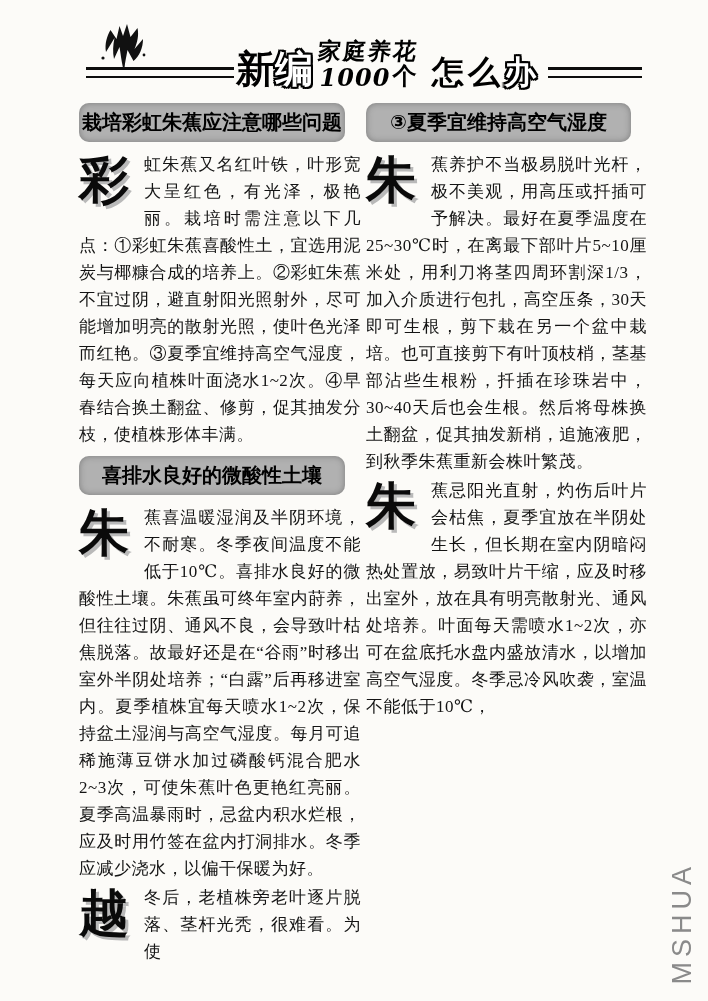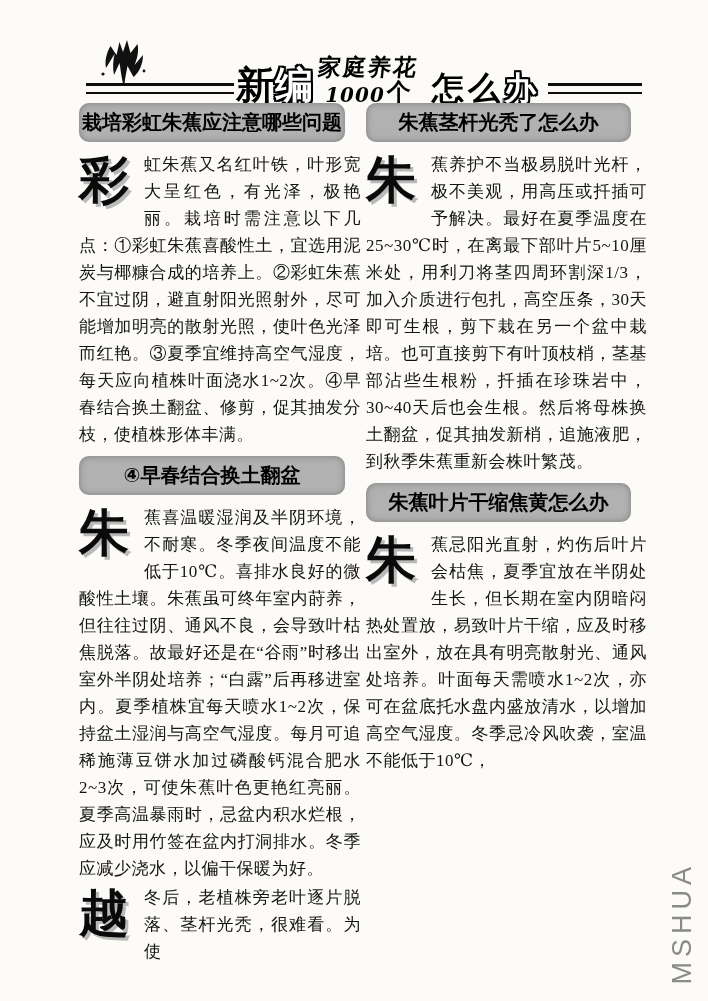--- a/index.html
+++ b/index.html
@@ -2,33 +2,33 @@
 <html><head>
 <meta charset="utf-8">
 <style>
   html,body{margin:0;padding:0;background:#ffffff;}
   .page{
     position:relative;width:708px;height:1001px;margin:0 auto;
     background:#fcfbf8;overflow:hidden;
     font-family:"Liberation Serif","DejaVu Serif",serif;color:#141414;
   }
   
-  .header{position:absolute;left:86px;top:40px;width:556px;height:64px;display:flex;align-items:flex-end;}
+  .header{position:absolute;left:86px;top:24px;width:556px;height:64px;display:flex;align-items:flex-end;}
   .logo{position:absolute;left:6px;top:-2px;width:62px;height:46px;}
   .rule{height:6px;border-top:3px solid #0d0d0d;border-bottom:2px solid #0d0d0d;margin-bottom:10px;}
   .rule-left{width:148px;}
   .rule-right{flex:1;min-width:18px;}
   .title{display:flex;align-items:flex-end;white-space:nowrap;padding:0 2px;}
   .t{font-family:"Liberation Sans","DejaVu Sans",sans-serif;font-weight:900;color:#000;line-height:1;}
   .prefix{font-size:38px;letter-spacing:1px;}
   .outlined{color:#fff;text-shadow:-2px -2px 0 #000,2px -2px 0 #000,-2px 2px 0 #000,2px 2px 0 #000,0 -2px 0 #000,0 2px 0 #000,-2px 0 0 #000,2px 0 0 #000;}
   .stack{display:flex;flex-direction:column;align-items:center;margin:0 4px;}
   .stack-top{font-size:23px;letter-spacing:2px;transform:skewX(-6deg);}
   .stack-bottom{font-size:23px;margin-top:1px;display:flex;align-items:flex-end;}
-  .num{font-family:"DejaVu Serif",serif;font-style:italic;font-weight:900;font-size:20px;line-height:0.85;letter-spacing:1px;}
+  .num{font-family:"DejaVu Serif",serif;font-style:italic;font-weight:900;font-size:24px;line-height:0.85;letter-spacing:1px;}
   .unit{font-size:24px;margin-left:2px;}
   .suffix{font-size:32px;letter-spacing:4px;margin:0 6px 0 10px;}
   
   .col{position:absolute;top:95px;width:282px;}
   .col-left{left:79px;}
   .col-right{left:366px;width:281px;}
   .para{margin:0 0 2px 0;font-size:17px;line-height:27px;text-align:justify;letter-spacing:0.5px;}
   .bar{
     margin:8px 16px 9px 0;padding:6px 0;background:#b1b1b1;border-radius:10px;
     text-align:center;font-family:"Liberation Sans","DejaVu Sans",sans-serif;
@@ -73,25 +73,24 @@
           </span>
       </span>
       <span class="t suffix"><span>怎么</span><span class="outlined">办</span></span>
     </div>
     <div class="rule rule-right"></div>
   </div>
 
   <div class="col col-left">
       <div class="bar">栽培彩虹朱蕉应注意哪些问题</div>
       <p class="para"><span class="dropcap">彩</span>虹朱蕉又名红叶铁，叶形宽大呈红色，有光泽，极艳丽。栽培时需注意以下几点：①彩虹朱蕉喜酸性土，宜选用泥炭与椰糠合成的培养上。②彩虹朱蕉不宜过阴，避直射阳光照射外，尽可能增加明亮的散射光照，使叶色光泽而红艳。③夏季宜维持高空气湿度，每天应向植株叶面浇水1~2次。④早春结合换土翻盆、修剪，促其抽发分枝，使植株形体丰满。</p>
-      <div class="bar">④早春结合换土翻盆</div>
+      <div class="bar">喜排水良好的微酸性土壤</div>
       <p class="para"><span class="dropcap">朱</span>蕉喜温暖湿润及半阴环境，不耐寒。冬季夜间温度不能低于10℃。喜排水良好的微酸性土壤。朱蕉虽可终年室内莳养，但往往过阴、通风不良，会导致叶枯焦脱落。故最好还是在“谷雨”时移出室外半阴处培养；“白露”后再移进室内。夏季植株宜每天喷水1~2次，保持盆土湿润与高空气湿度。每月可追稀施薄豆饼水加过磷酸钙混合肥水2~3次，可使朱蕉叶色更艳红亮丽。夏季高温暴雨时，忌盆内积水烂根，应及时用竹签在盆内打洞排水。冬季应减少浇水，以偏干保暖为好。</p>
       <p class="para"><span class="dropcap">越</span>冬后，老植株旁老叶逐片脱落、茎杆光秃，很难看。为使</p>
     </div>
   <div class="col col-right">
-      <div class="bar">朱蕉茎杆光秃了怎么办</div>
+      <div class="bar">③夏季宜维持高空气湿度</div>
       <p class="para"><span class="dropcap">朱</span>蕉养护不当极易脱叶光杆，极不美观，用高压或扦插可予解决。最好在夏季温度在25~30℃时，在离最下部叶片5~10厘米处，用利刀将茎四周环割深1/3，加入介质进行包扎，高空压条，30天即可生根，剪下栽在另一个盆中栽培。也可直接剪下有叶顶枝梢，茎基部沾些生根粉，扦插在珍珠岩中，30~40天后也会生根。然后将母株换土翻盆，促其抽发新梢，追施液肥，到秋季朱蕉重新会株叶繁茂。</p>
-      <div class="bar">朱蕉叶片干缩焦黄怎么办</div>
       <p class="para"><span class="dropcap">朱</span>蕉忌阳光直射，灼伤后叶片会枯焦，夏季宜放在半阴处生长，但长期在室内阴暗闷热处置放，易致叶片干缩，应及时移出室外，放在具有明亮散射光、通风处培养。叶面每天需喷水1~2次，亦可在盆底托水盘内盛放清水，以增加高空气湿度。冬季忌冷风吹袭，室温不能低于10℃，</p>
     </div>
 
   <div class="watermark">MSHUA</div>
 </div>
 
 </body></html>

